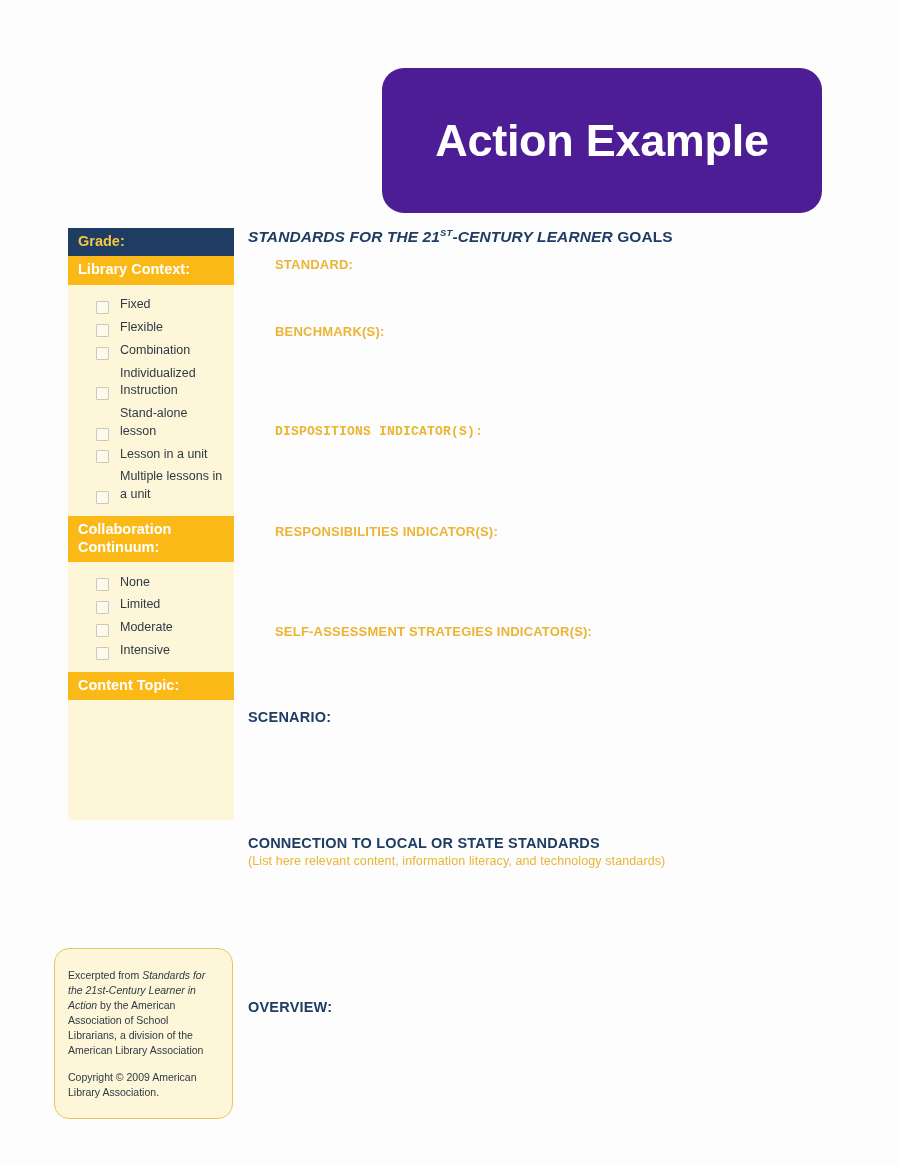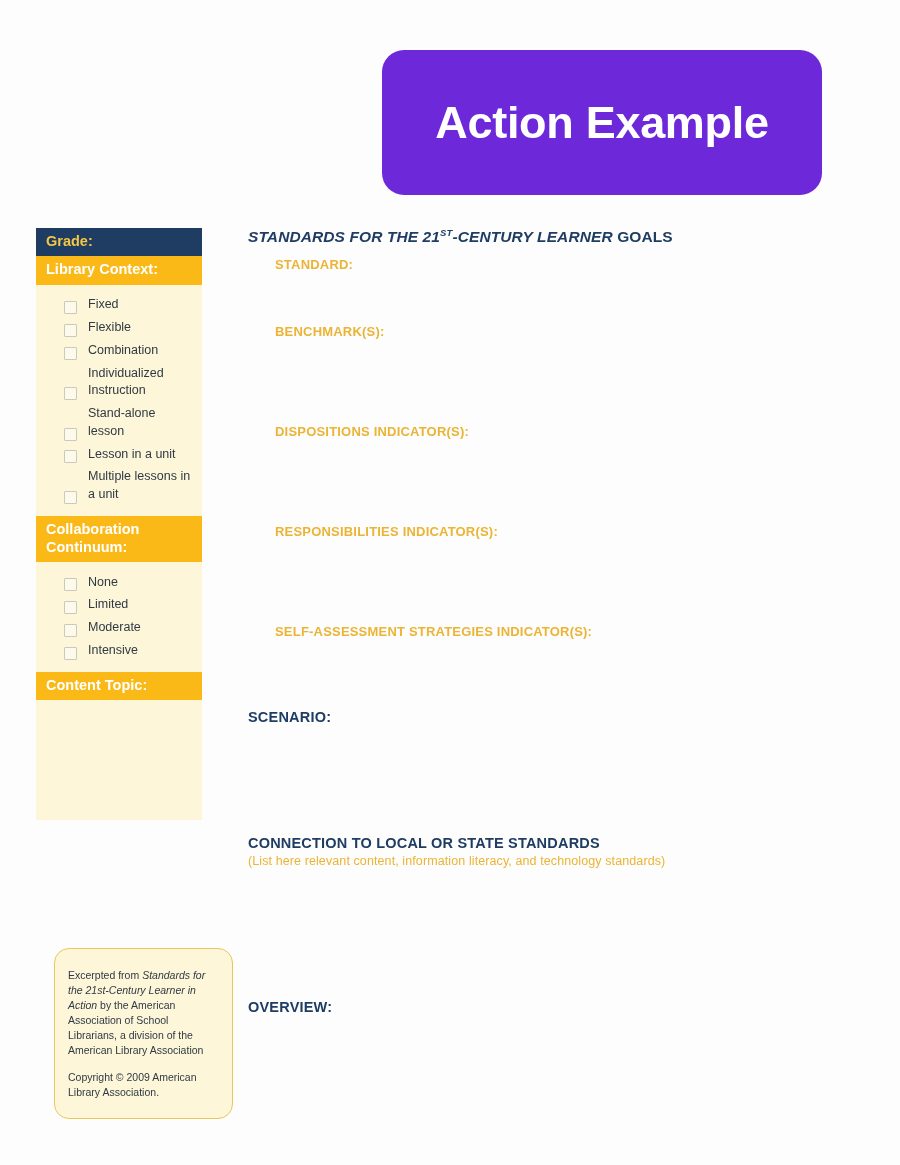--- a/index.html
+++ b/index.html
@@ -12,43 +12,43 @@
     background: #fdfdfd;
     font-family: "Liberation Sans", sans-serif;
     position: relative;
     overflow: hidden;
   }
 
   
   #title-banner {
     position: absolute;
     left: 382px;
-    top: 50px;
+    top: 68px;
     width: 440px;
     height: 145px;
-    background: #6d28d9;
+    background: #4c1d95;
     border-radius: 22px;
     display: flex;
     align-items: center;
     justify-content: center;
     text-align: center;
   }
   #title-banner .title-text {
     color: #ffffff;
     font-size: 45px;
     font-weight: bold;
     line-height: 1.28;
     letter-spacing: -0.3px;
     padding: 0 18px;
   }
 
   
   #sidebar {
     position: absolute;
-    left: 36px;
+    left: 68px;
     top: 228px;
     width: 166px;
     background: #fdba74;
     border-radius: 11px;
   }
   .side-head {
     box-sizing: border-box;
     width: 100%;
     padding: 5px 0 6px 10px;
     font-size: 14.5px;
@@ -129,21 +129,21 @@
     letter-spacing: 0.2px;
   }
   .gold-sub {
     font-size: 12.5px;
     color: #ebb434;
     letter-spacing: 0.1px;
     margin-top: 3px;
   }
   .lbl-standard   { margin: 11px 0 0 27px; }
   .lbl-benchmark  { margin: 52px 0 0 27px; }
-  .lbl-disposition{ margin: 85px 0 10px 27px; }
+  .lbl-disposition{ margin: 85px 0 10px 27px; font-family: Liberation Mono, monospace; }
   .lbl-responsib  { margin: 85px 0 0 27px; }
   .lbl-selfassess { margin: 85px 0 0 27px; }
   .lbl-scenario   { margin: 70px 0 1px 0px; }
   .blk-connection { margin: 110px 0 0 0px; }
   .lbl-overview   { margin: 131px 0 0 0px; }
 
   
   #credit-box {
     position: absolute;
     left: 54px;

